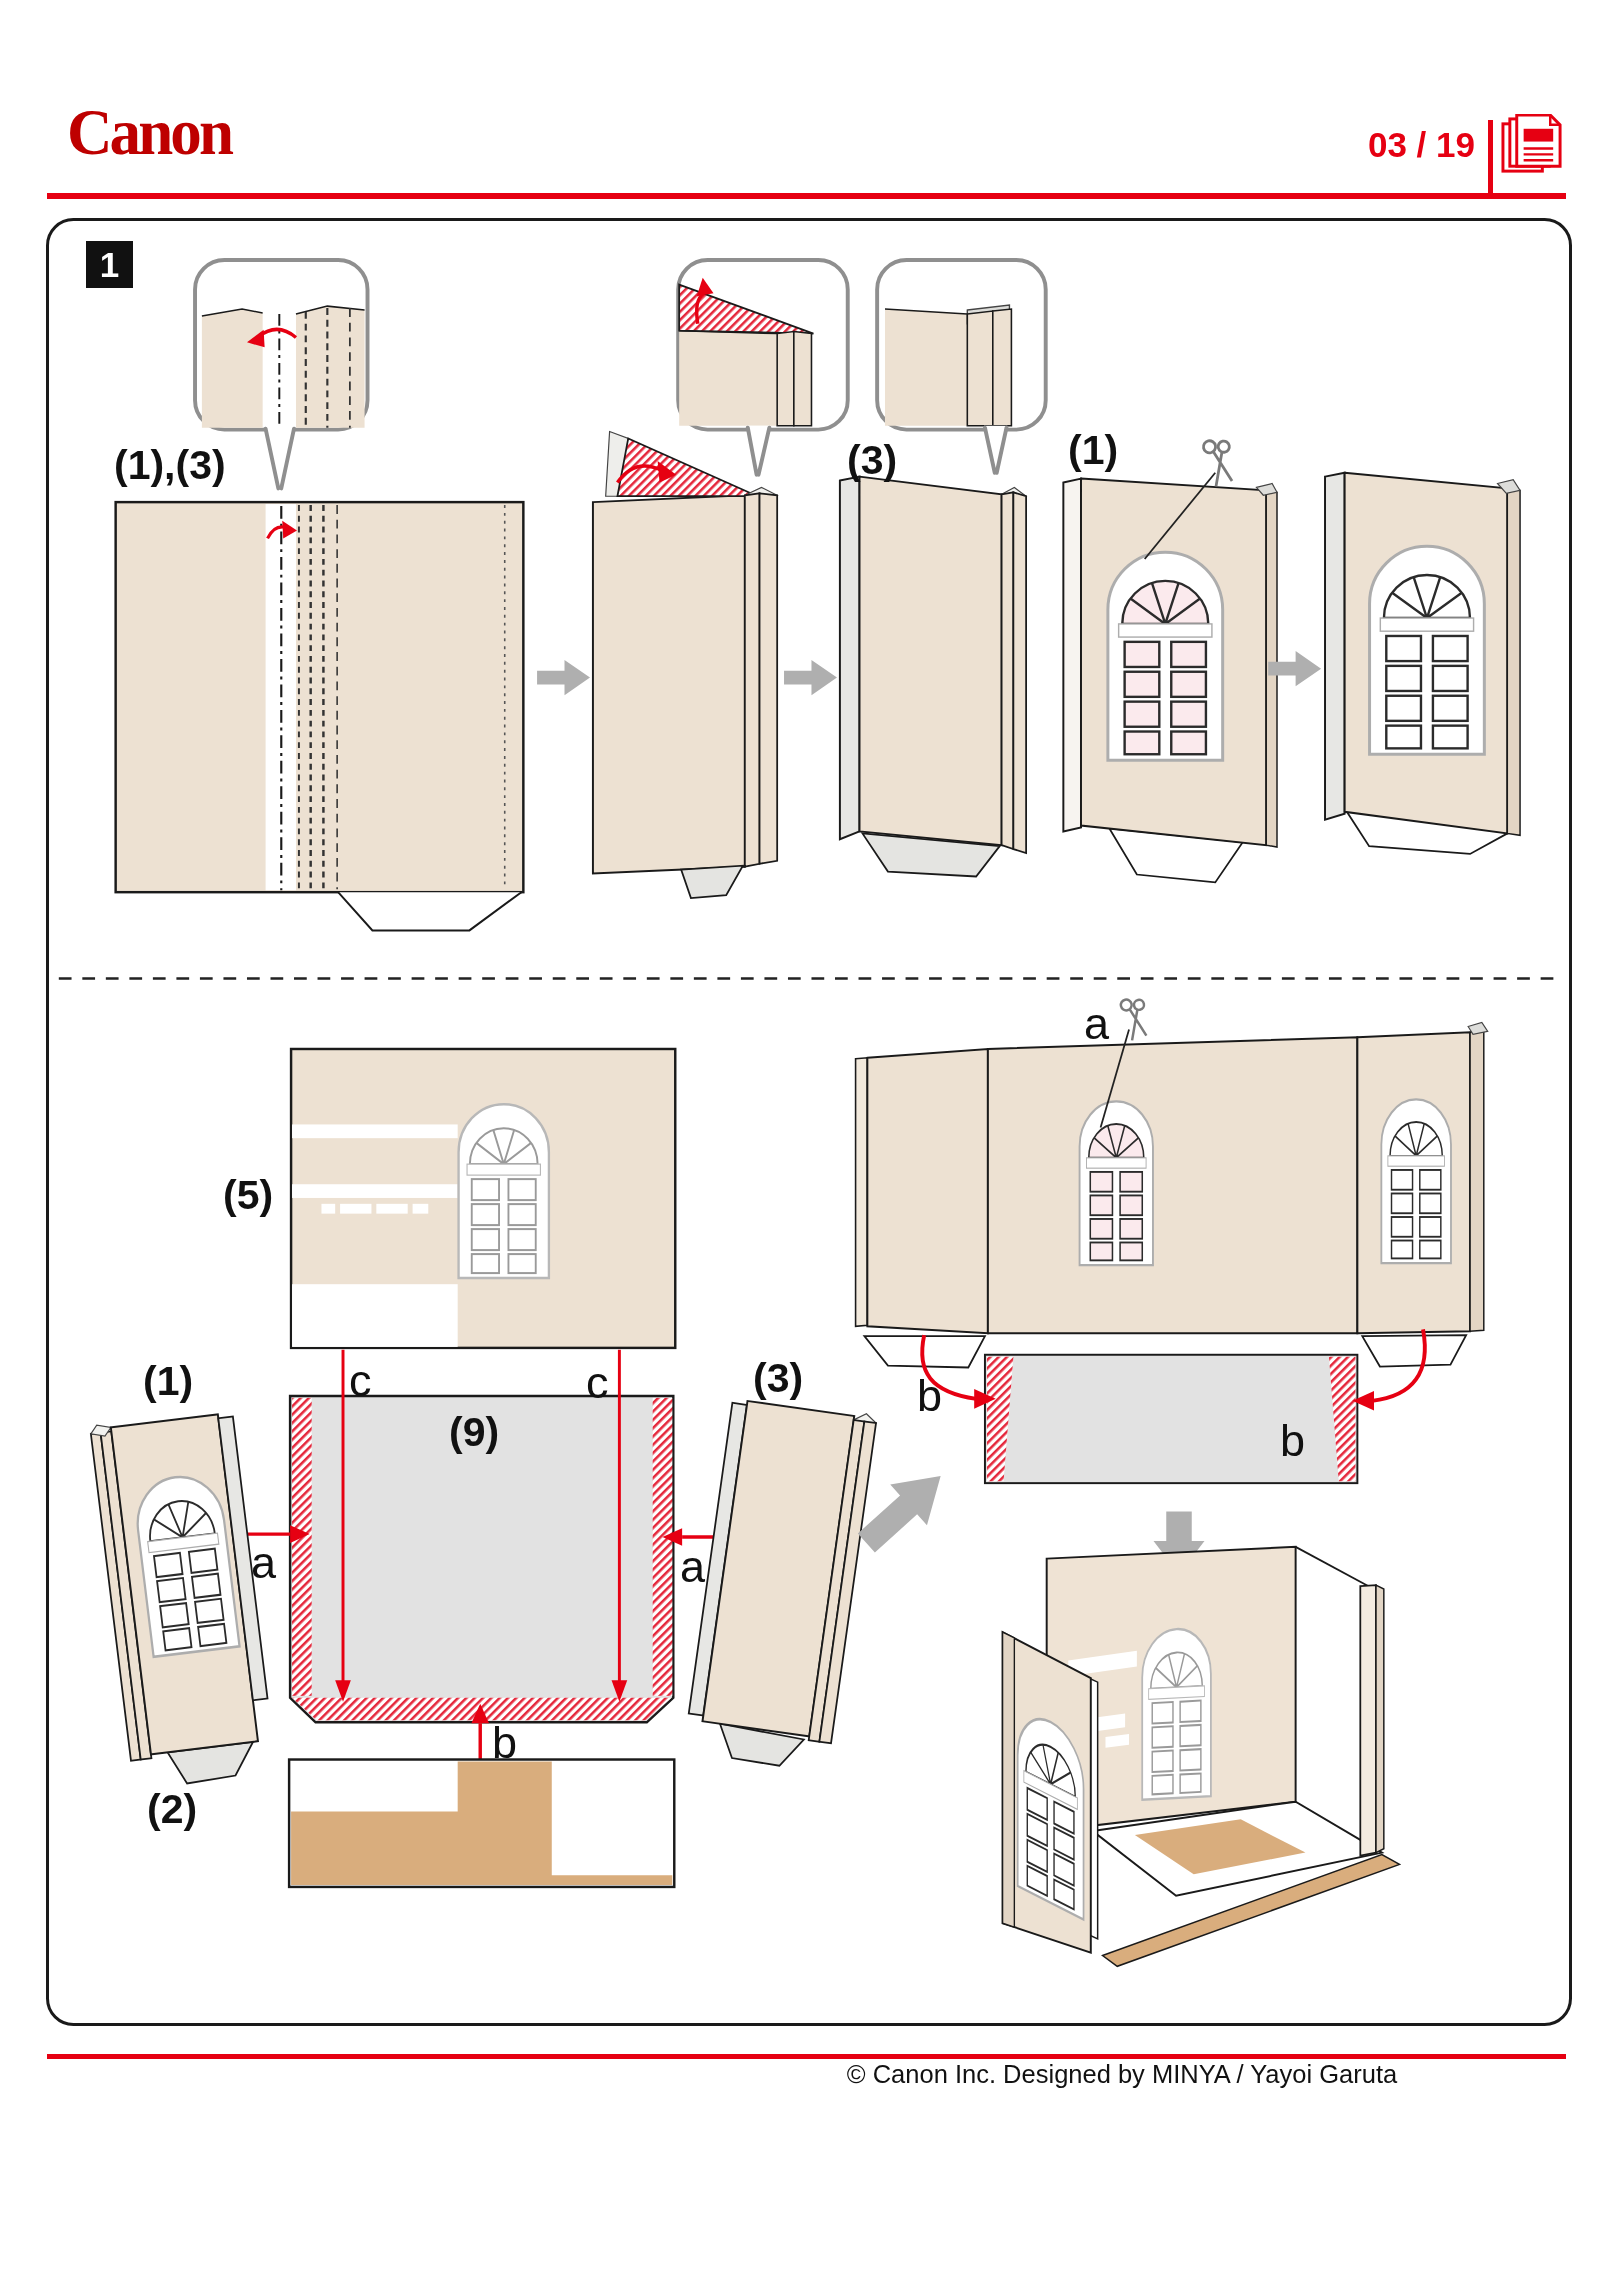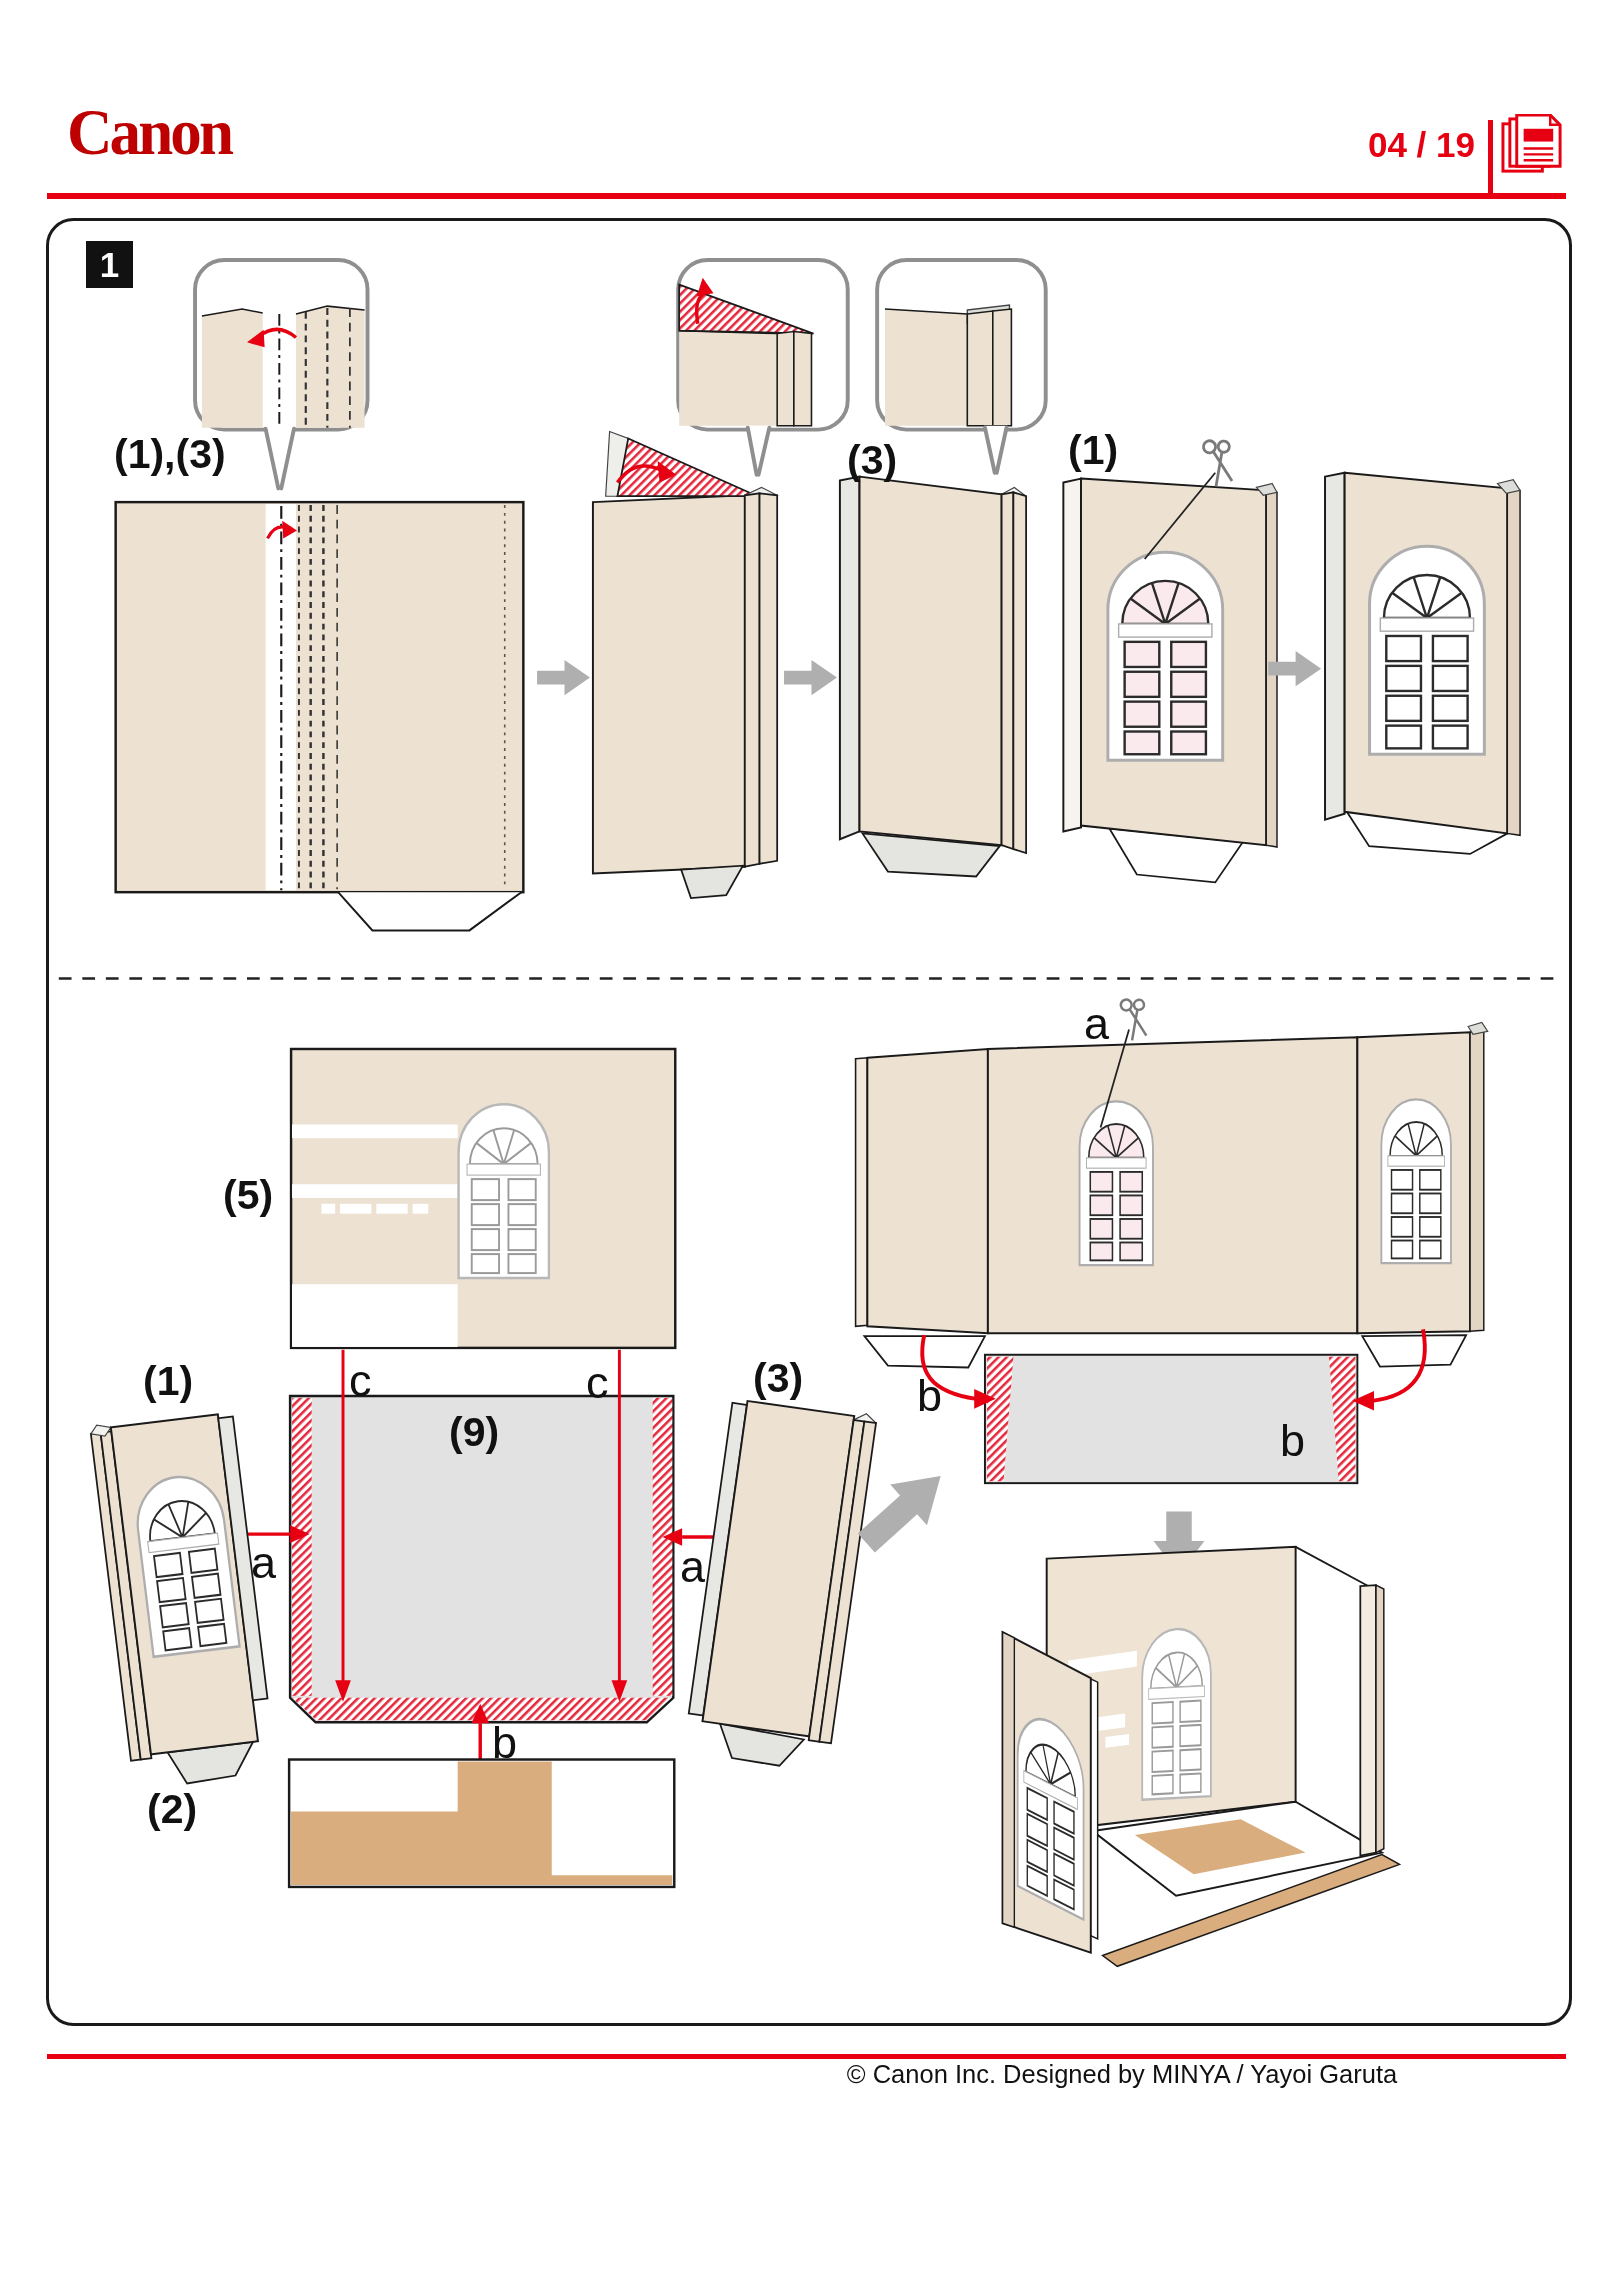--- a/index.html
+++ b/index.html
@@ -259,35 +259,35 @@
     <path d="M1388,1618 L1404,1617 L1404,1890 L1388,1893 Z" fill="#F4ECE1" stroke="#1a1a1a" stroke-width="1.8"></path>
     <path d="M1404,1617 L1412,1621 L1412,1886 L1404,1890 Z" fill="#E2D5C5" stroke="#1a1a1a" stroke-width="1.5"></path>
     <path d="M1107,1710 L1120,1716 L1120,1978 L1107,1972 Z" fill="#fff" stroke="#1a1a1a" stroke-width="1.5"></path>
     <path d="M1023,1665 L1113,1712 L1113,1992 L1023,1962 Z" fill="#EDE1D2" stroke="#1a1a1a" stroke-width="2"></path>
     <path d="M1023,1665 L1035,1671 L1035,1966 L1023,1962 Z" fill="#E2D5C5" stroke="#1a1a1a" stroke-width="1.4"></path>
     <use href="#win" class="wwd" transform="translate(1037,1724) skewY(27) scale(0.70,1.06)"></use>
   </g>
 </svg>
 
 <div id="brand" class="lbl">Canon</div>
-<div id="page-ind" class="lbl">04 / 19</div>
+<div id="page-ind" class="lbl">03 / 19</div>
 <div id="vrule" class="abs"></div>
 <svg class="abs" style="left:1500px;top:114px;" width="65" height="65" viewBox="0 0 66 66">
   <rect x="3" y="10" width="40" height="48" fill="#fff" stroke="#E60012" stroke-width="3"></rect>
   <rect x="10" y="5" width="40" height="48" fill="#fff" stroke="#E60012" stroke-width="3"></rect>
   <path d="M17,1 L51,1 L61,11 L61,53 L17,53 Z" fill="#fff" stroke="#E60012" stroke-width="3"></path>
   <path d="M51,1 L51,11 L61,11" fill="none" stroke="#E60012" stroke-width="2.5"></path>
   <rect x="24" y="15" width="30" height="13" fill="#E60012"></rect>
   <path d="M24,35 H54 M24,41 H54 M24,47 H54" stroke="#E60012" stroke-width="2.5"></path>
 </svg>
 <div id="hrule-top" class="abs"></div>
 <div id="main-border" class="abs"></div>
 <div id="step-badge" class="abs">1</div>
 
-<div class="lbl part" style="left:114px;top:431px;">(1),(3)</div>
+<div class="lbl part" style="left:114px;top:442px;">(1),(3)</div>
 <div class="lbl part" style="left:847px;top:437px;">(3)</div>
 <div class="lbl part" style="left:1068px;top:427px;">(1)</div>
 <div class="lbl part" style="left:223px;top:1172px;">(5)</div>
 <div class="lbl part" style="left:449px;top:1409px;">(9)</div>
 <div class="lbl part" style="left:147px;top:1786px;">(2)</div>
 <div class="lbl part" style="left:143px;top:1358px;">(1)</div>
 <div class="lbl part" style="left:753px;top:1355px;">(3)</div>
 
 <div class="lbl glue" style="left:251px;top:1537px;">a</div>
 <div class="lbl glue" style="left:680px;top:1541px;">a</div>

